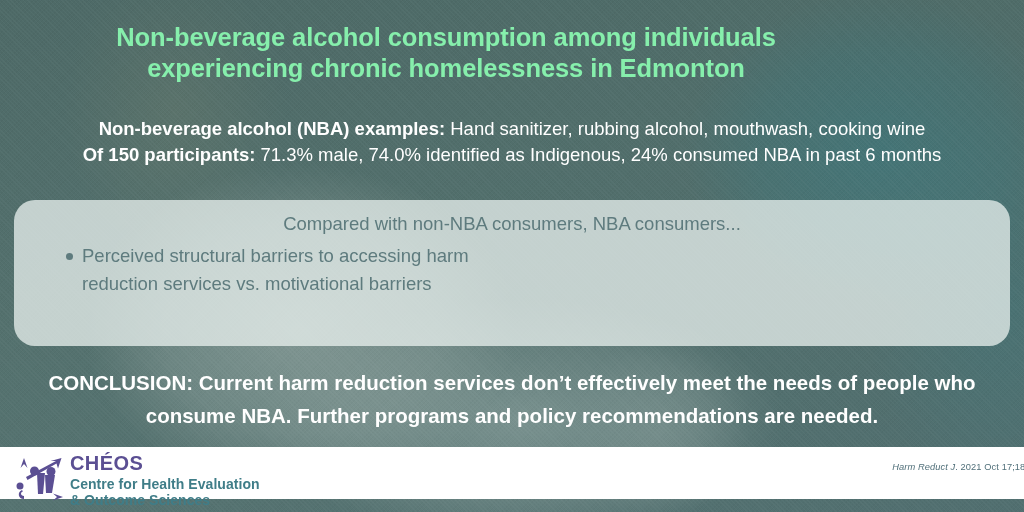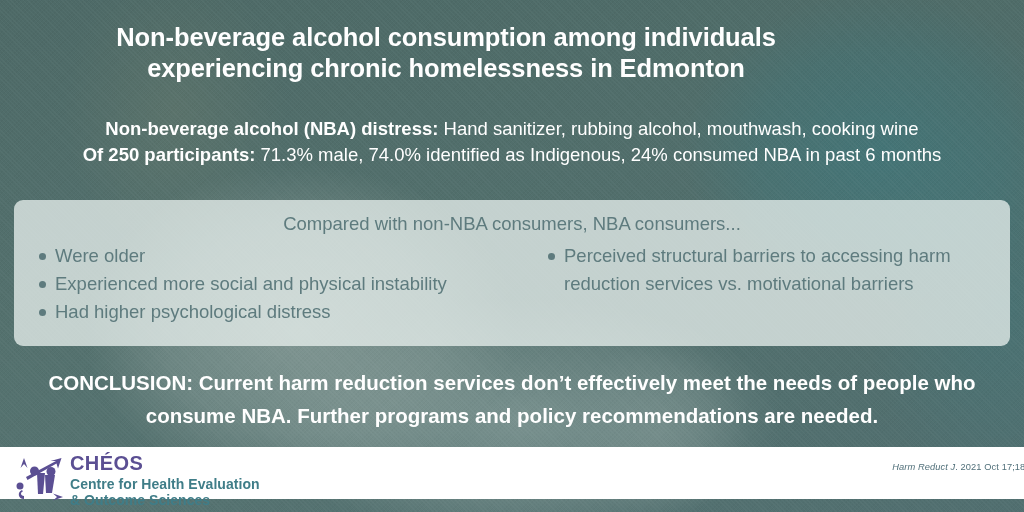--- a/index.html
+++ b/index.html
@@ -62,21 +62,21 @@
     inset: 0;
   }
 
   
   .title {
     position: absolute;
     left: 0;
     top: 22px;
     width: 892px;
     text-align: center;
-    color: #ffffff;
+    color: #86efac;
     font-size: 25.5px;
     font-weight: bold;
     line-height: 31px;
     letter-spacing: -0.1px;
     padding: 0 60px;
     box-sizing: border-box;
   }
 
   
   .facts {
@@ -93,21 +93,21 @@
   .facts b { font-weight: bold; }
 
   
   .panel {
     position: absolute;
     left: 14px;
     top: 200px;
     width: 996px;
     height: 146px;
     box-sizing: border-box;
-    border-radius: 9px;
+    border-radius: 21px;
     background: rgba(232,240,238,0.76);
     padding: 8px 16px 10px 16px;
   }
   .panel-heading {
     text-align: center;
     color: #5e7b7e;
     font-size: 18.5px;
     line-height: 26px;
     padding-top: 3px;
   }
@@ -207,45 +207,31 @@
   <div class="bg-photo"></div>
   <div class="bg-wash"></div>
   <div class="bg-noise"></div>
 
   <div class="content">
 
     <div class="title">Non-beverage alcohol consumption among individuals experiencing chronic homelessness in Edmonton</div>
 
     <div class="facts">
       <div class="line">
-        <b>Non-beverage alcohol (NBA) distress:</b><span> Hand sanitizer, rubbing alcohol, mouthwash, cooking wine</span>
+        <b>Non-beverage alcohol (NBA) examples:</b><span> Hand sanitizer, rubbing alcohol, mouthwash, cooking wine</span>
       </div>
       <div class="line">
-        <b>Of 250 participants:</b><span> 71.3% male, 74.0% identified as Indigenous, 24% consumed NBA in past 6 months</span>
+        <b>Of 150 participants:</b><span> 71.3% male, 74.0% identified as Indigenous, 24% consumed NBA in past 6 months</span>
       </div>
     </div>
 
     <div class="panel">
       <div class="panel-heading">Compared with non-NBA consumers, NBA consumers...</div>
 
       <div class="panel-cols">
-        <div class="panel-col left">
-          <div class="blt">
-            <span class="dot"></span>
-            <span>Were older</span>
-          </div>
-          <div class="blt">
-            <span class="dot"></span>
-            <span>Experienced more social and physical instability</span>
-          </div>
-          <div class="blt">
-            <span class="dot"></span>
-            <span>Had higher psychological distress</span>
-          </div>
-        </div>
 
         <div class="panel-col right">
           <div class="blt">
             <span class="dot"></span>
             <span>Perceived structural barriers to accessing harm reduction services vs. motivational barriers</span>
           </div>
         </div>
       </div>
     </div>
 

